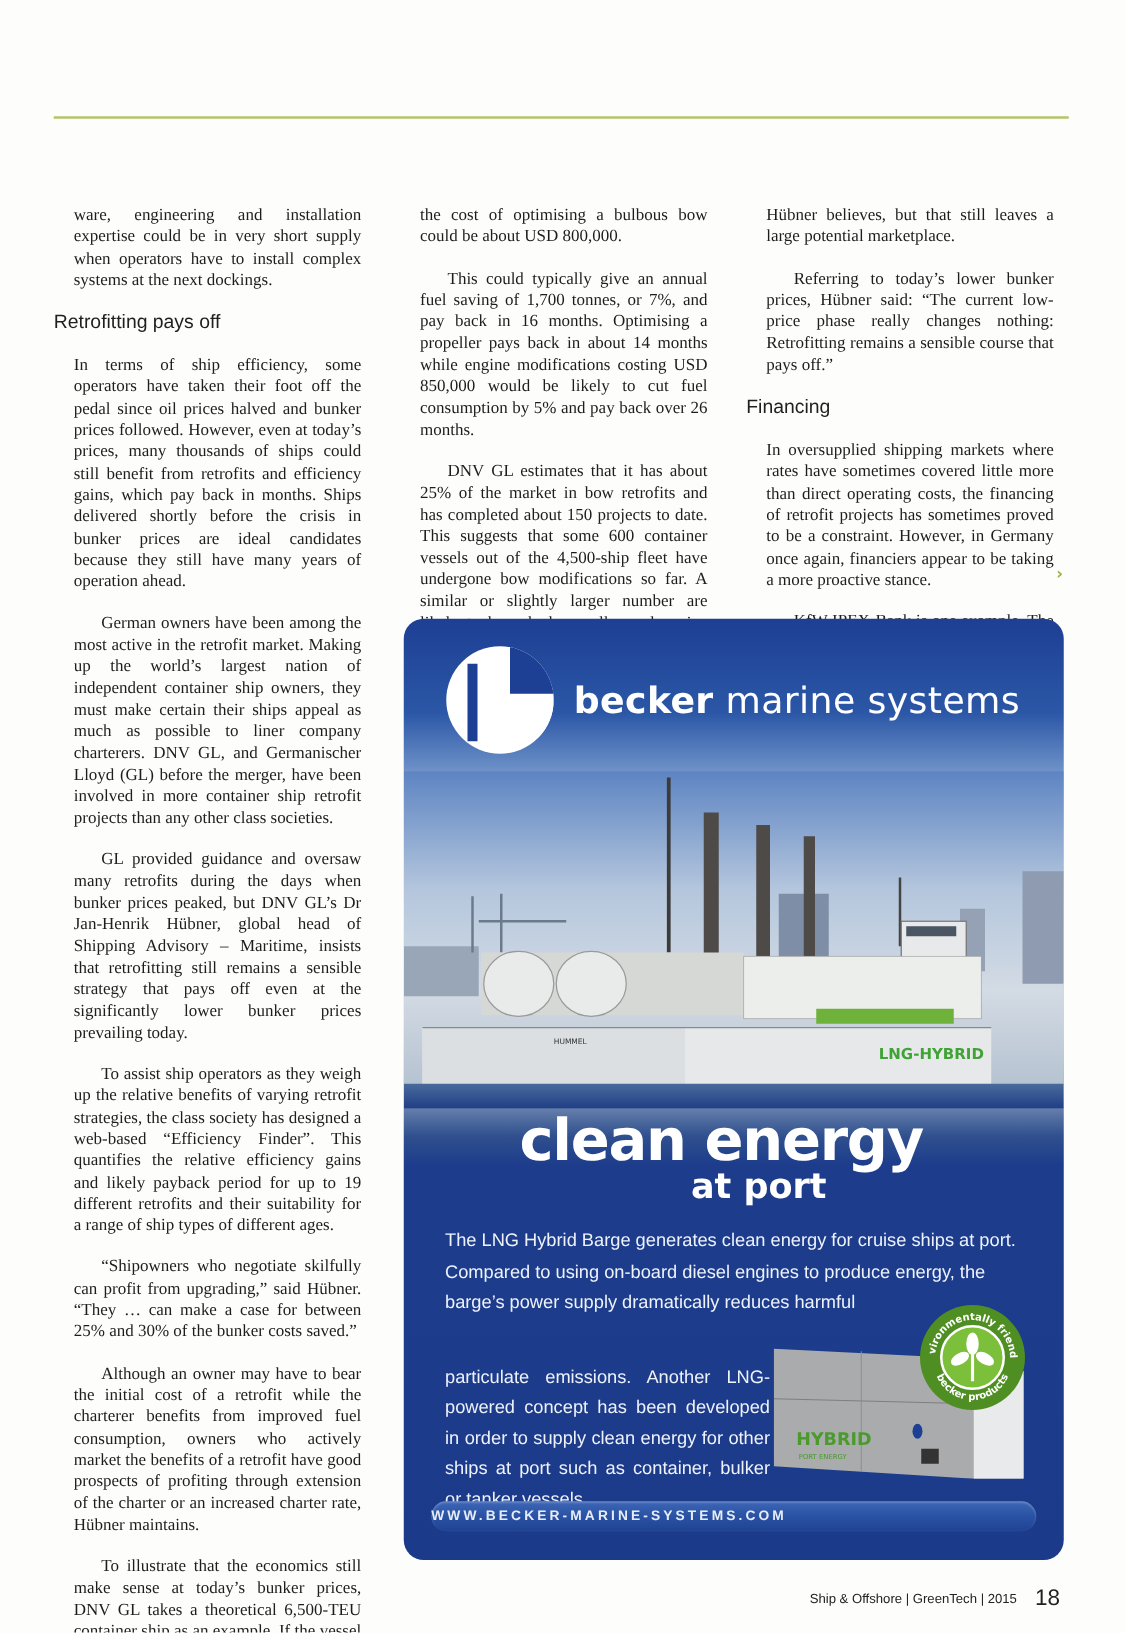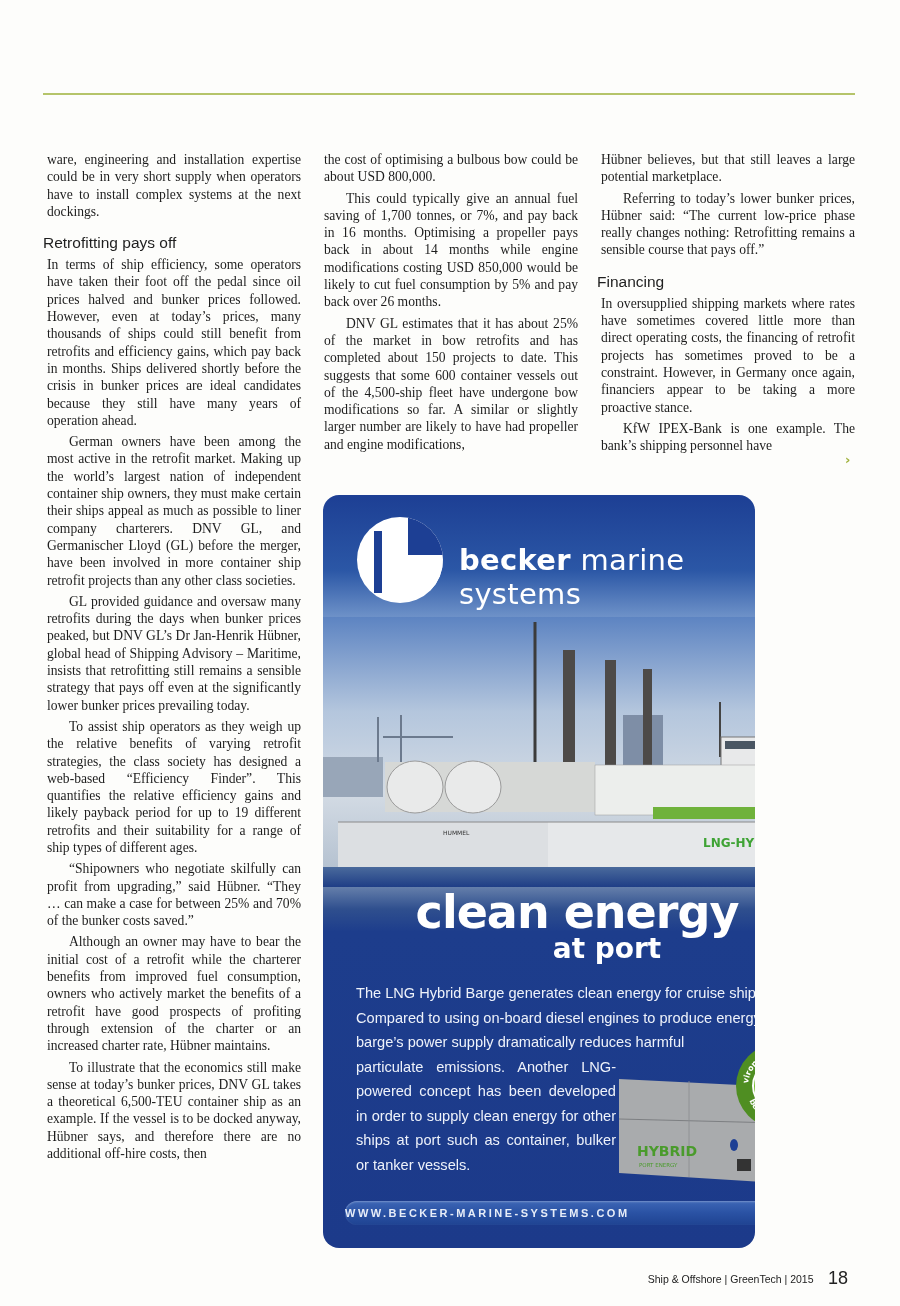--- a/index.html
+++ b/index.html
@@ -5,44 +5,44 @@
   * { box-sizing: border-box; margin: 0; padding: 0; }
   html, body { width: 900px; height: 1306px; background: #fdfdfb; overflow: hidden; }
   body { position: relative; font-family: "Liberation Serif", "DejaVu Serif", serif; color: #1d1d1d; }
 
   .top-rule { position: absolute; left: 43px; top: 93px; width: 812px; height: 2px; background: #b5c46a; }
 
   .col { position: absolute; top: 147px; width: 262px; font-size: 13.6px; line-height: 17.3px; text-align: justify; hyphens: manual; }
   .col-1 { left: 43px; }
   .col-2 { left: 320px; }
   .col-3 { left: 597px; }
-  .col p { margin: 4px; }
+  .col p { margin: 16px; }
   .col p.indent { text-indent: 22px; }
   .col h2 { font-family: "Liberation Sans", "DejaVu Sans", sans-serif; font-weight: normal; font-size: 15.5px; line-height: 19px; color: #1f1f1f; margin: 13px 0 2px 0; }
 
   .cont-arrow { color: #9fb13a; font-family: "DejaVu Sans", sans-serif; font-size: 13px; font-weight: bold; position: absolute; left: 845px; top: 452px; }
 
   
-  .ad { position: absolute; left: 323px; top: 495px; width: 432px; height: 753px; border-radius: 16px; overflow: hidden;
+  .ad { position: absolute; left: 323px; top: 495px; width: 528px; height: 753px; border-radius: 16px; overflow: hidden;
         background: linear-gradient(180deg, #1d3f94 0%, #2b57a6 10%, #6c90c7 16%, #a7bedb 24%, #c9d5e3 32%, #b9c7d6 44%, #8aa0be 50%, #2f4f8e 55%, #1d3d8c 58%, #1c3a8a 100%); }
   .ad-logo { position: absolute; left: 34px; top: 22px; width: 86px; height: 86px; border-radius: 50%; background: #ffffff; overflow: hidden; }
   .ad-logo .bar { position: absolute; left: 17px; top: 14px; width: 8px; height: 62px; background: #1d3f94; }
   .ad-logo .notch { position: absolute; left: 51px; top: 0; width: 36px; height: 38px; background: #1d3f94; }
   .ad-logo .bowl { position: absolute; left: 30px; top: 22px; width: 56px; height: 56px; border-radius: 50%; background: #ffffff; }
   .ad-brand { position: absolute; left: 136px; top: 48px; font-family: "DejaVu Sans", sans-serif; font-size: 29px; color: #ffffff; letter-spacing: 0.3px; }
   .ad-brand b { font-weight: bold; }
 
   .photo { position: absolute; left: 0; top: 122px; width: 528px; height: 270px; }
 
   .ad-headline { position: absolute; left: 0; width: 528px; font-family: "DejaVu Sans", sans-serif; font-weight: bold; color: #ffffff; text-align: center; }
   .ad-headline.h1 { top: 390px; font-size: 46px; letter-spacing: -1px; left: -10px; }
   .ad-headline.h2 { top: 437px; font-size: 28px; letter-spacing: 0px; left: 20px; }
 
   .ad-body { position: absolute; left: 33px; top: 486px; width: 470px; font-family: "Liberation Sans", "DejaVu Sans", sans-serif; font-size: 14.6px; line-height: 24.5px; color: #eef2fa; }
-  .ad-body .narrow { display: block; width: 260px; text-align: justify; }
+  .ad-body .narrow { display: block; width: 260px; text-align: justify; margin-top: 35px; }
 
   .product { position: absolute; left: 296px; top: 576px; width: 200px; height: 112px; }
   .badge { position: absolute; left: 412px; top: 548px; width: 86px; height: 86px; }
 
   .url-bar { position: absolute; left: 22px; top: 706px; width: 484px; height: 24px; border-radius: 12px;
              background: linear-gradient(180deg, #3d66b6 0%, #2a52a4 50%, #1f4392 100%); box-shadow: inset 0 1px 2px rgba(255,255,255,0.3);
              font-family: "Liberation Sans", "DejaVu Sans", sans-serif; font-size: 11px; font-weight: bold; letter-spacing: 2.5px; color: #e7edf8; text-align: left; line-height: 24px; }
 
   .footer { position: absolute; right: 52px; top: 1268px; font-family: "Liberation Sans", "DejaVu Sans", sans-serif; color: #222; }
   .footer .pub { font-size: 10.5px; vertical-align: middle; margin-top: 21px; }
@@ -53,21 +53,21 @@
 
 <div class="top-rule"></div>
 
 <div class="col col-1">
   <p>ware, engineering and installation expertise could be in very short supply when operators have to install complex systems at the next dockings.</p>
   <h2>Retrofitting pays off</h2>
   <p>In terms of ship efficiency, some operators have taken their foot off the pedal since oil prices halved and bunker prices followed. However, even at today’s prices, many thousands of ships could still benefit from retrofits and efficiency gains, which pay back in months. Ships delivered shortly before the crisis in bunker prices are ideal candidates because they still have many years of operation ahead.</p>
   <p class="indent">German owners have been among the most active in the retrofit market. Making up the world’s largest nation of independent container ship owners, they must make certain their ships  appeal as much as possible to liner company charterers. DNV GL, and Germanischer Lloyd (GL) before the merger, have been involved in more container ship retrofit projects than any other class societies.</p>
   <p class="indent">GL provided guidance and oversaw many retrofits during the days when bunker prices peaked, but DNV GL’s Dr Jan-Henrik Hübner, global head of Shipping Advisory – Maritime, insists that retrofitting still remains a sensible strategy that pays off even at the significantly lower bunker prices prevailing today.</p>
   <p class="indent">To assist ship operators as they weigh up the relative benefits of varying retrofit strategies, the class society has designed a web-based “Efficiency Finder”. This quantifies the relative efficiency gains and likely payback period for up to 19 different retrofits and their suitability for a range of ship types of different ages.</p>
-  <p class="indent">“Shipowners who negotiate skilfully can profit from upgrading,” said Hübner. “They … can make a case for between 25% and 70% of the bunker costs saved.”</p>
+  <p class="indent">“Shipowners who negotiate skilfully can profit from upgrading,” said Hübner. “They … can make a case for between 25% and 30% of the bunker costs saved.”</p>
   <p class="indent">Although an owner may have to bear the initial cost of a retrofit while the charterer benefits from improved fuel consumption, owners who actively market the benefits of a retrofit have good prospects of profiting through extension of the charter or an increased charter rate, Hübner maintains.</p>
   <p class="indent">To illustrate that the economics still make sense at today’s bunker prices, DNV GL takes a theoretical 6,500-TEU container ship as an example. If the vessel is to be docked anyway, Hübner says, and therefore there are no additional off-hire costs, then</p>
 </div>
 
 <div class="col col-2">
   <p>the cost of optimising a bulbous bow could be about USD 800,000.</p>
   <p class="indent">This could typically give an annual fuel saving of 1,700 tonnes, or 7%, and pay back in 16 months. Optimising a propeller pays back in about 14 months while engine modifications costing USD 850,000 would be likely to cut fuel consumption by 5% and pay back over 26 months.</p>
   <p class="indent">DNV GL estimates that it has about 25% of the market in bow retrofits and has completed about 150 projects to date. This suggests that some 600 container vessels out of the 4,500-ship fleet have undergone bow modifications so far. A similar or slightly larger number are likely to have had propeller and engine modifications,</p>
 </div>
 

